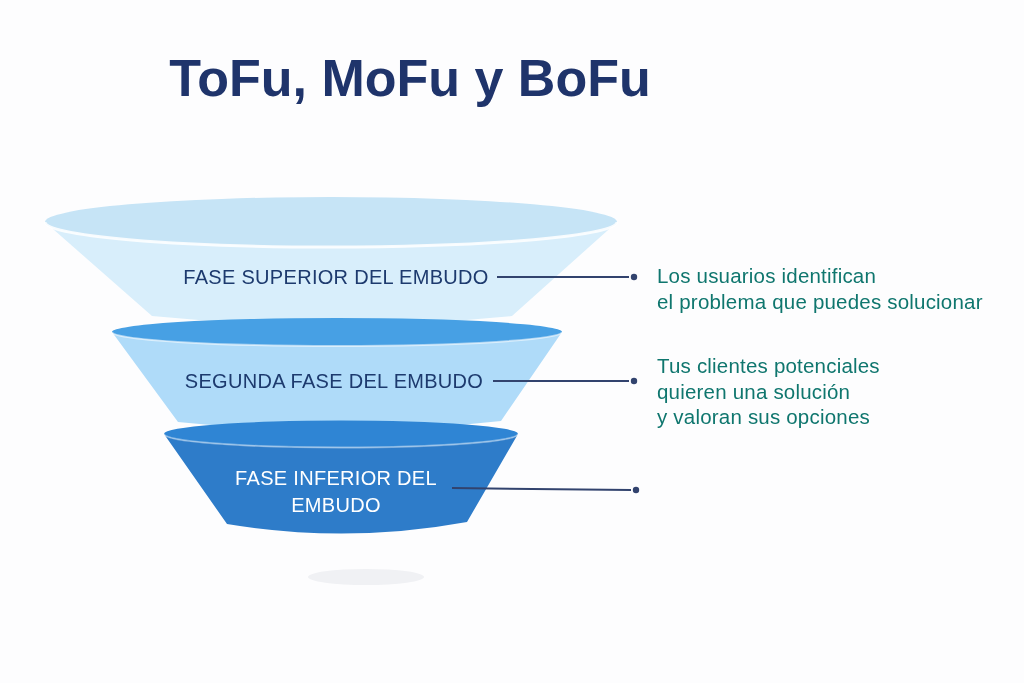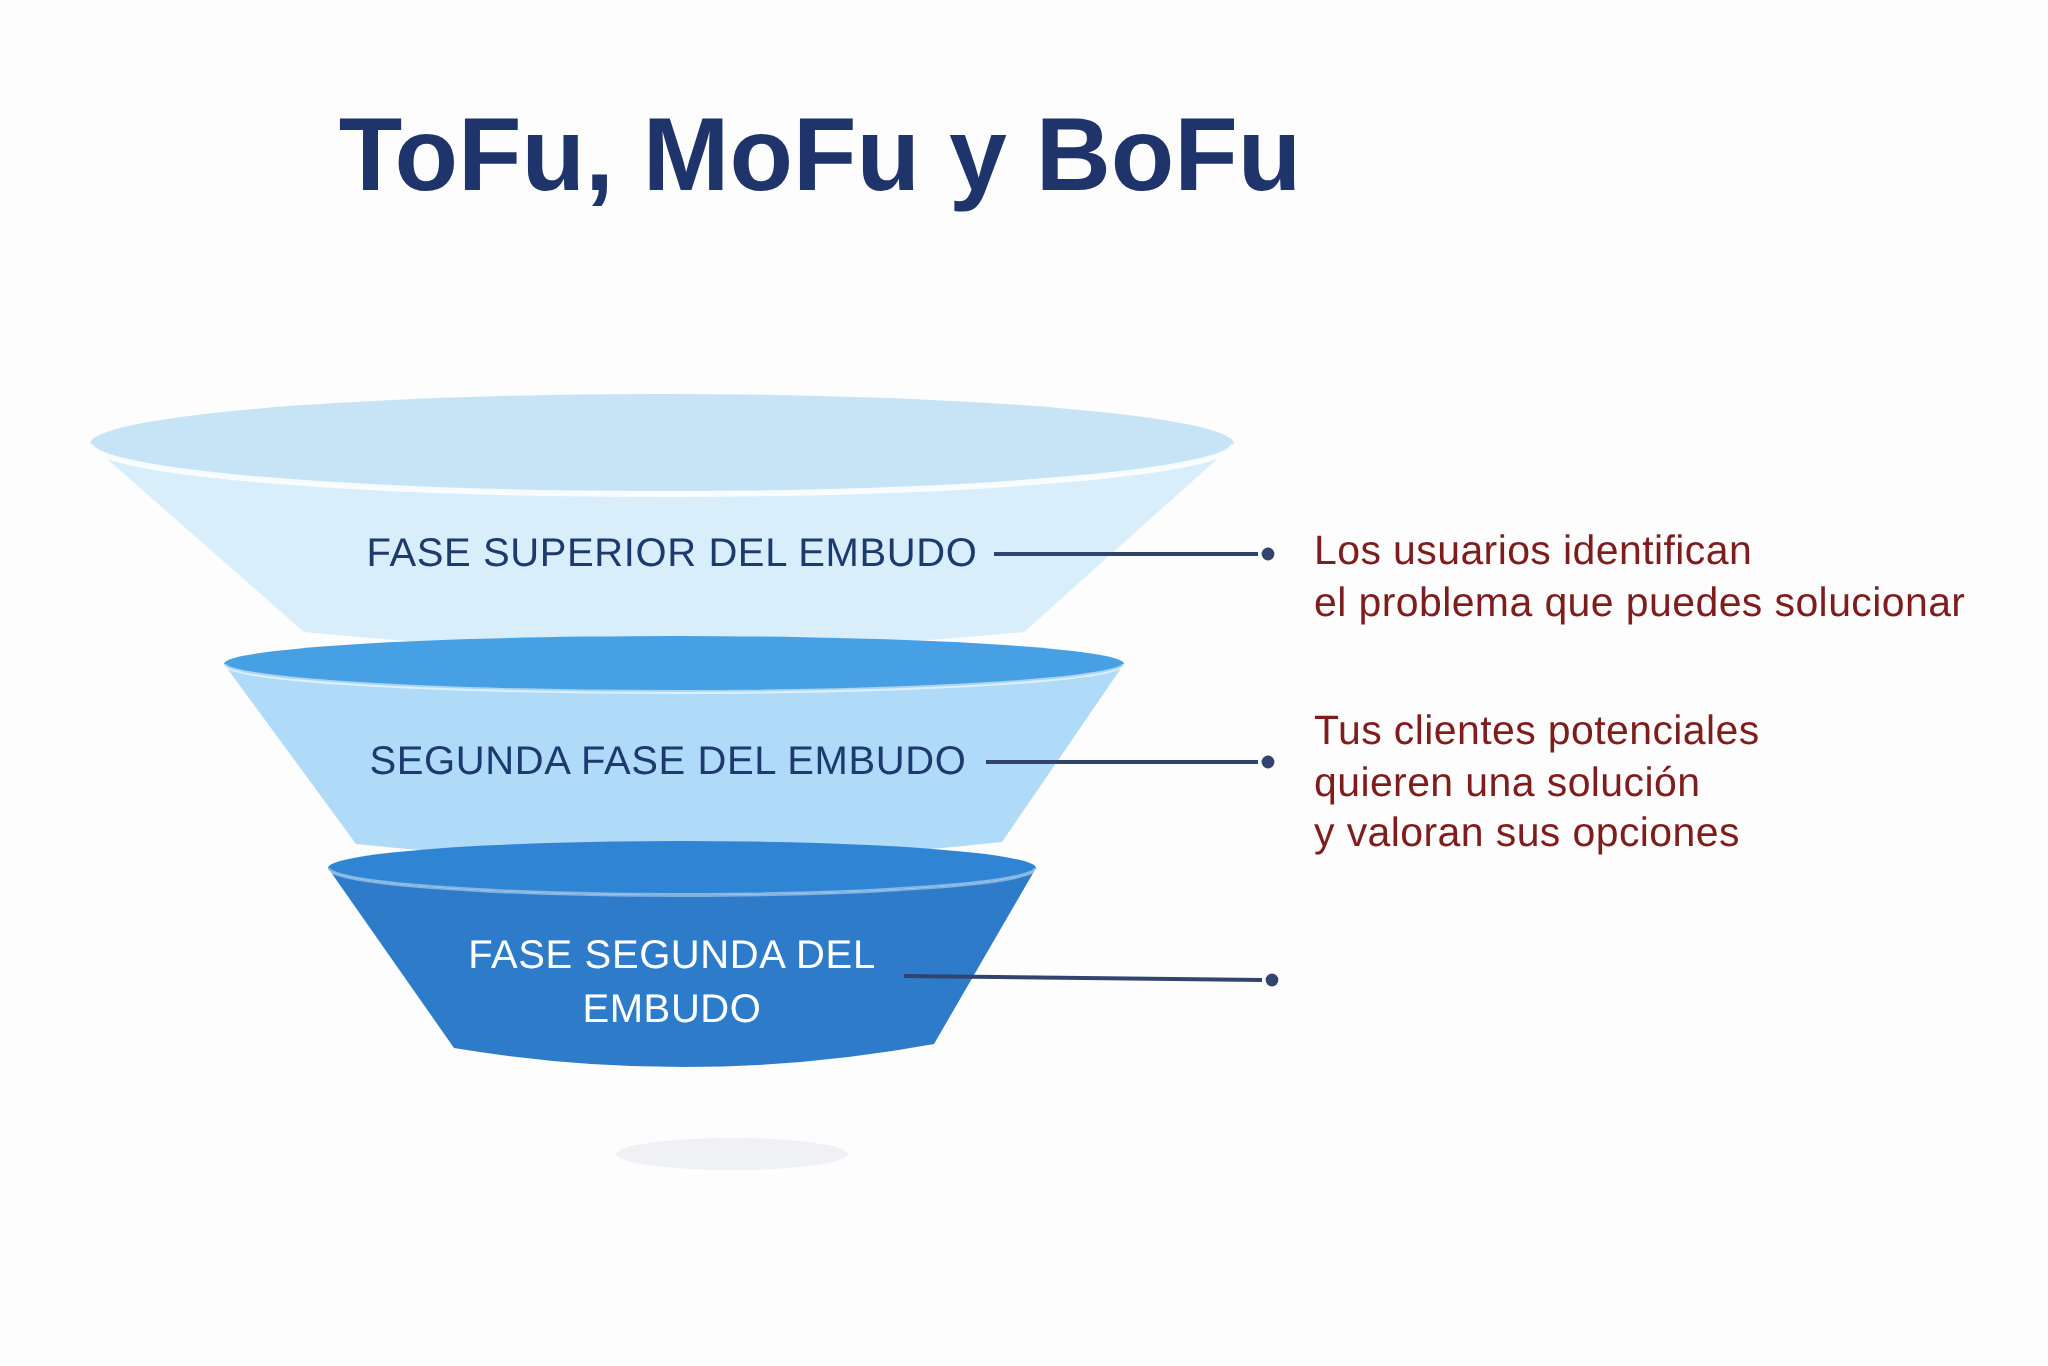--- a/index.html
+++ b/index.html
@@ -39,21 +39,21 @@
   .stage-label.l1 { top: 266px; left: 146px; width: 380px; }
   .stage-label.l2 { top: 370px; left: 144px; width: 380px; }
   .stage-label.l3 { top: 465px; left: 221px; width: 230px; color: #ffffff; line-height: 27px; }
   .annotation {
     position: absolute;
     left: 657px;
     width: 340px;
     font-size: 20.5px;
     line-height: 25.5px;
     font-weight: 400;
-    color: #7f1d1d;
+    color: #0f766e;
     letter-spacing: 0.2px;
     white-space: pre-line;
   }
   .annotation.a1 { top: 263px; }
   .annotation.a2 { top: 353px; }
   .annotation.a3 { top: 473px; }
 </style>
 </head>
 <body>
 
@@ -94,21 +94,21 @@
     <g>
       <line x1="452" y1="488" x2="631" y2="490" stroke-width="2" stroke="#32436e"></line>
       <circle cx="636" cy="490" r="3.2" fill="#32436e"></circle>
     </g>
   </svg>
 
   <div class="page-title">ToFu, MoFu y BoFu</div>
 
   <div class="stage-label l1">FASE SUPERIOR DEL EMBUDO</div>
   <div class="stage-label l2">SEGUNDA FASE DEL EMBUDO</div>
-  <div class="stage-label l3">FASE SEGUNDA DEL
+  <div class="stage-label l3">FASE INFERIOR DEL
 EMBUDO</div>
 
   <div class="annotation a1">Los usuarios identifican
 el problema que puedes solucionar</div>
   <div class="annotation a2">Tus clientes potenciales
 quieren una solución
 y valoran sus opciones</div>
 
 </div>
 

